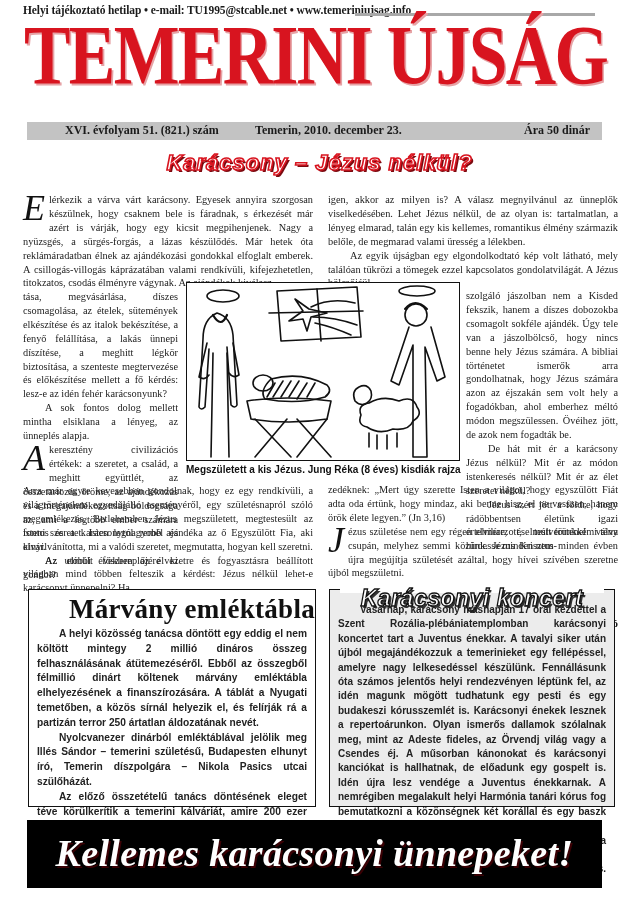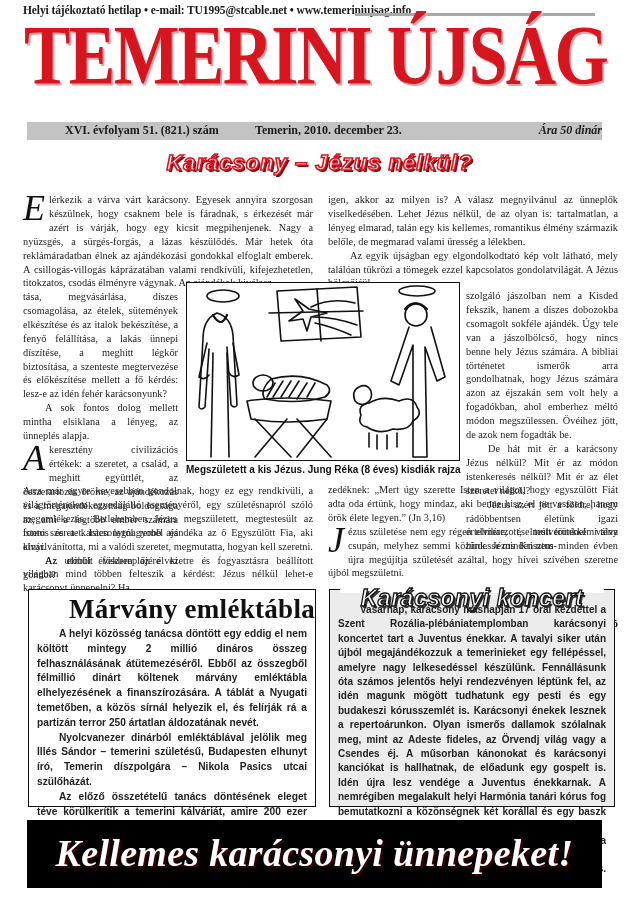--- a/index.html
+++ b/index.html
@@ -7,21 +7,21 @@
 
   .tagline { position: absolute; left: 23px; top: 4px; font-family: "Liberation Serif", serif; font-weight: bold; font-size: 11.5px; letter-spacing: -0.1px; white-space: nowrap; }
   .tag-rule { position: absolute; left: 355px; top: 13px; width: 240px; height: 3px; background: #a8a8a8; }
 
   .masthead { position: absolute; left: 24px; top: 17px; width: 590px; height: 78px; font-family: "Liberation Serif", serif; font-weight: bold; color: #d8141f; font-size: 84px; line-height: 78px; letter-spacing: -2px; white-space: nowrap; transform: scaleX(0.83); transform-origin: left top; text-shadow: 2px 2px 0 #e6a3a6; }
 
   .issuebar { position: absolute; left: 27px; top: 122px; width: 575px; height: 18px; background: #c3c3c3; }
   .issuebar span { position: absolute; top: 1px; font-family: "Liberation Serif", serif; font-weight: bold; font-size: 12px; white-space: nowrap; color: #1a1a1a; }
   .issue-vol { left: 13px; margin-left: 25px; }
   .issue-date { left: 228px; }
-  .issue-price { right: 0; font-style: italic; }
+  .issue-price { right: 12px; }
 
   .headline { position: absolute; left: 20px; top: 143px; width: 599px; text-align: center; font-family: "Liberation Sans", sans-serif; font-weight: bold; font-style: italic; font-size: 22px; line-height: 40px; color: #ffffff; letter-spacing: 1px; -webkit-text-stroke: 1.6px #d8141f; text-shadow: 2px 2px 0 #7a0a10; white-space: nowrap; }
 
   .art-text { position: absolute; font-family: "Liberation Serif", serif; font-size: 10.3px; line-height: 13.9px; text-align: justify; color: #222; }
   .art-text p { margin: 0; }
   .art-text p.ind { text-indent: 22px; }
   .dropcap { float: left; font-family: "Liberation Serif", serif; font-style: italic; font-size: 36px; line-height: 27px; margin: 2px 4px 0 0; color: #111; }
 
   .col-l1 { left: 23px; top: 193px; width: 290px; }
   .col-l2 { left: 23px; top: 290px; width: 155px; }

